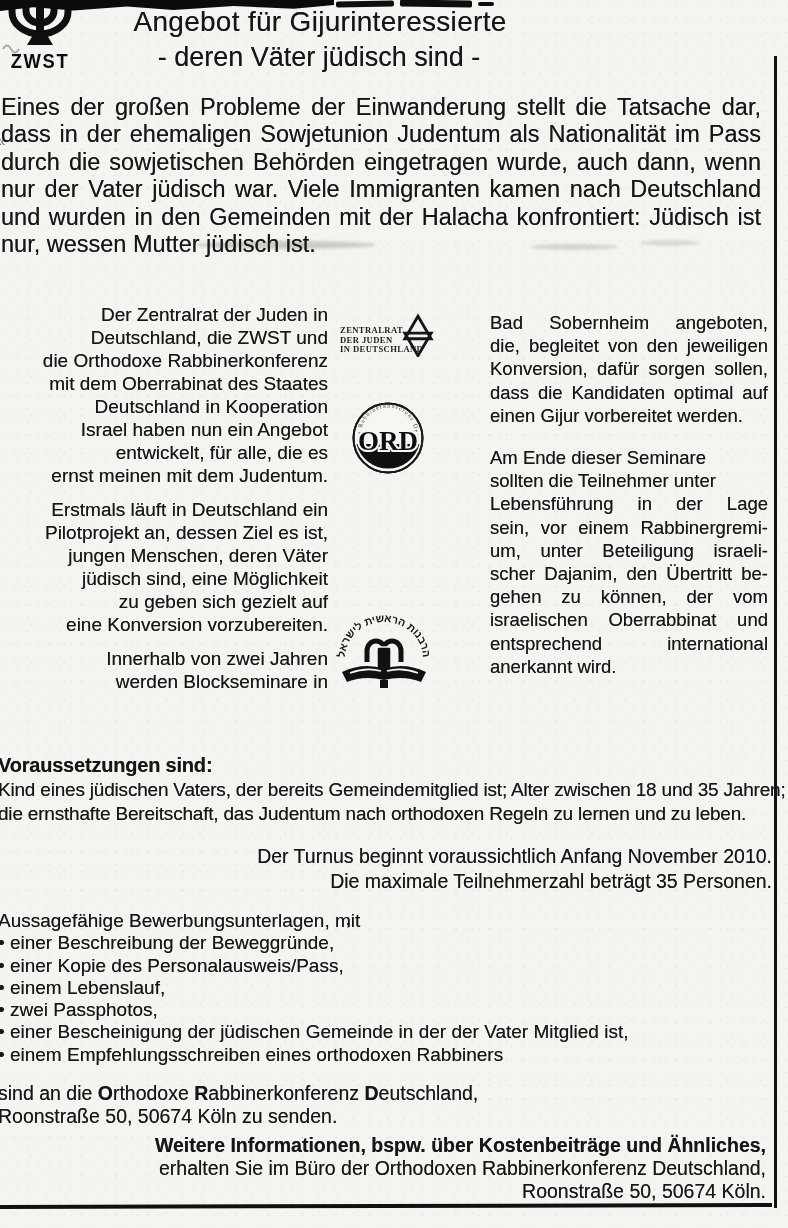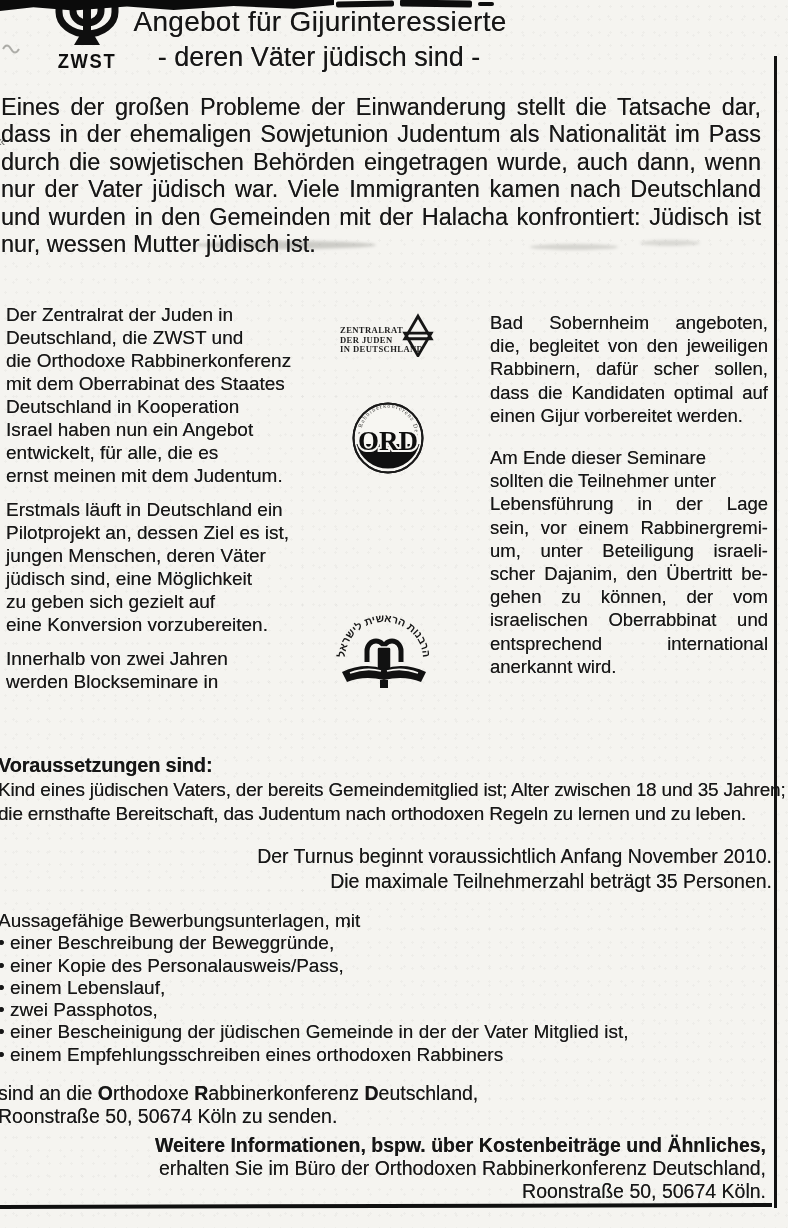--- a/index.html
+++ b/index.html
@@ -20,38 +20,38 @@
   .bold{font-weight:bold;}
   .line{white-space:nowrap;}
   .justify .line{white-space:normal;text-align:justify;text-align-last:justify;}
   .justify .line:last-child{text-align-last:left;}
   .rp2 .line:nth-child(-n+2){text-align-last:left;}
 
   
   .title1{top:6px;left:0;width:640px;text-align:center;font-size:28px;letter-spacing:.3px;}
   .title2{top:42px;left:0;width:638px;text-align:center;font-size:27px;}
   .intro{top:94px;left:1px;width:760px;font-size:23.5px;line-height:27.4px;}
-  .col-left{top:303px;left:6px;width:322px;font-size:19px;line-height:23px;}
+  .col-left{top:303px;left:6px;width:322px;font-size:19px;line-height:23px;text-align:right;}
   .col-left .para{margin:0 0 11px 0;}
   .col-right{top:311px;left:490px;width:278px;font-size:18.5px;line-height:23.2px;}
   .col-right .para1{margin-bottom:19px;}
   .requirements{top:752px;left:-2px;width:792px;font-size:19px;line-height:24.3px;letter-spacing:-0.2px;}
   .requirements .req-head{font-size:20px;line-height:26px;}
   .schedule{top:844px;left:0;width:772px;font-size:19.5px;line-height:24.6px;}
   .application{top:910px;left:-2px;width:792px;font-size:19px;line-height:22.3px;}
   .sendto{top:1082px;left:-2px;width:792px;font-size:19.5px;line-height:23.2px;}
   .footer{top:1134px;left:0;width:766px;font-size:19.5px;line-height:23.2px;}
 
   
   .logo{position:absolute;}
   .zr-text{position:absolute;left:340px;top:326px;width:80px;font-family:"Liberation Serif",serif;
     font-weight:bold;font-size:8.6px;line-height:9.6px;letter-spacing:.4px;white-space:nowrap;color:#1d1d1d;}
   .zr-star{left:402px;top:313px;}
   .ord{left:351px;top:398px;}
-  .zwst{left:345px;top:512px;width:80px;text-align:center;margin-left:47px;}
+  .zwst{left:345px;top:512px;width:80px;text-align:center;}
   .zwst-label{font-weight:bold;font-size:17px;letter-spacing:1.5px;color:#0f0f0f;
     transform:scale(1.08,1.18);transform-origin:center top;margin-top:0;}
   .rab{left:336px;top:608px;}
 
   
   .band-top{position:absolute;left:0;top:0;width:334px;height:11px;background:#0b0b0b;
     clip-path:polygon(0 0,100% 0,100% 45%,88% 80%,70% 55%,52% 90%,38% 60%,22% 95%,10% 65%,0 100%);}
   .band-dash{position:absolute;background:#0d0d0d;border-radius:2px;}
   .d1{left:336px;top:1px;width:58px;height:6px;transform:rotate(-1deg);}
   .d2{left:400px;top:0;width:72px;height:7px;transform:rotate(1deg);}
@@ -169,21 +169,21 @@
       <path d="M6,64 Q28,54 48,61 Q68,54 90,64 L85,74 Q68,67 48,72 Q28,67 11,74 Z" fill="#111"></path>
       <path d="M14,65 Q30,59 45,63 M82,65 Q66,59 51,63" fill="none" stroke="#f5f4f0" stroke-width="1.6"></path>
       <rect x="44" y="72" width="8" height="8" fill="#111"></rect>
     </g>
   </svg>
 
   <div class="txt col-right justify">
     <div class="para1">
         <div class="line">Bad Sobernheim angeboten,</div>
         <div class="line">die, begleitet von den jeweiligen</div>
-        <div class="line">Rabbinern, dafür scher sollen,</div>
+        <div class="line">Konversion, dafür sorgen sollen,</div>
         <div class="line">dass die Kandidaten optimal auf</div>
         <div class="line">einen Gijur vorbereitet werden.</div>
       </div>
     <div class="rp2">
         <div class="line">Am Ende dieser Seminare</div>
         <div class="line">sollten die Teilnehmer unter</div>
         <div class="line">Lebensführung in der Lage</div>
         <div class="line">sein, vor einem Rabbinergremi-</div>
         <div class="line">um, unter Beteiligung israeli-</div>
         <div class="line">scher Dajanim, den Übertritt be-</div>

